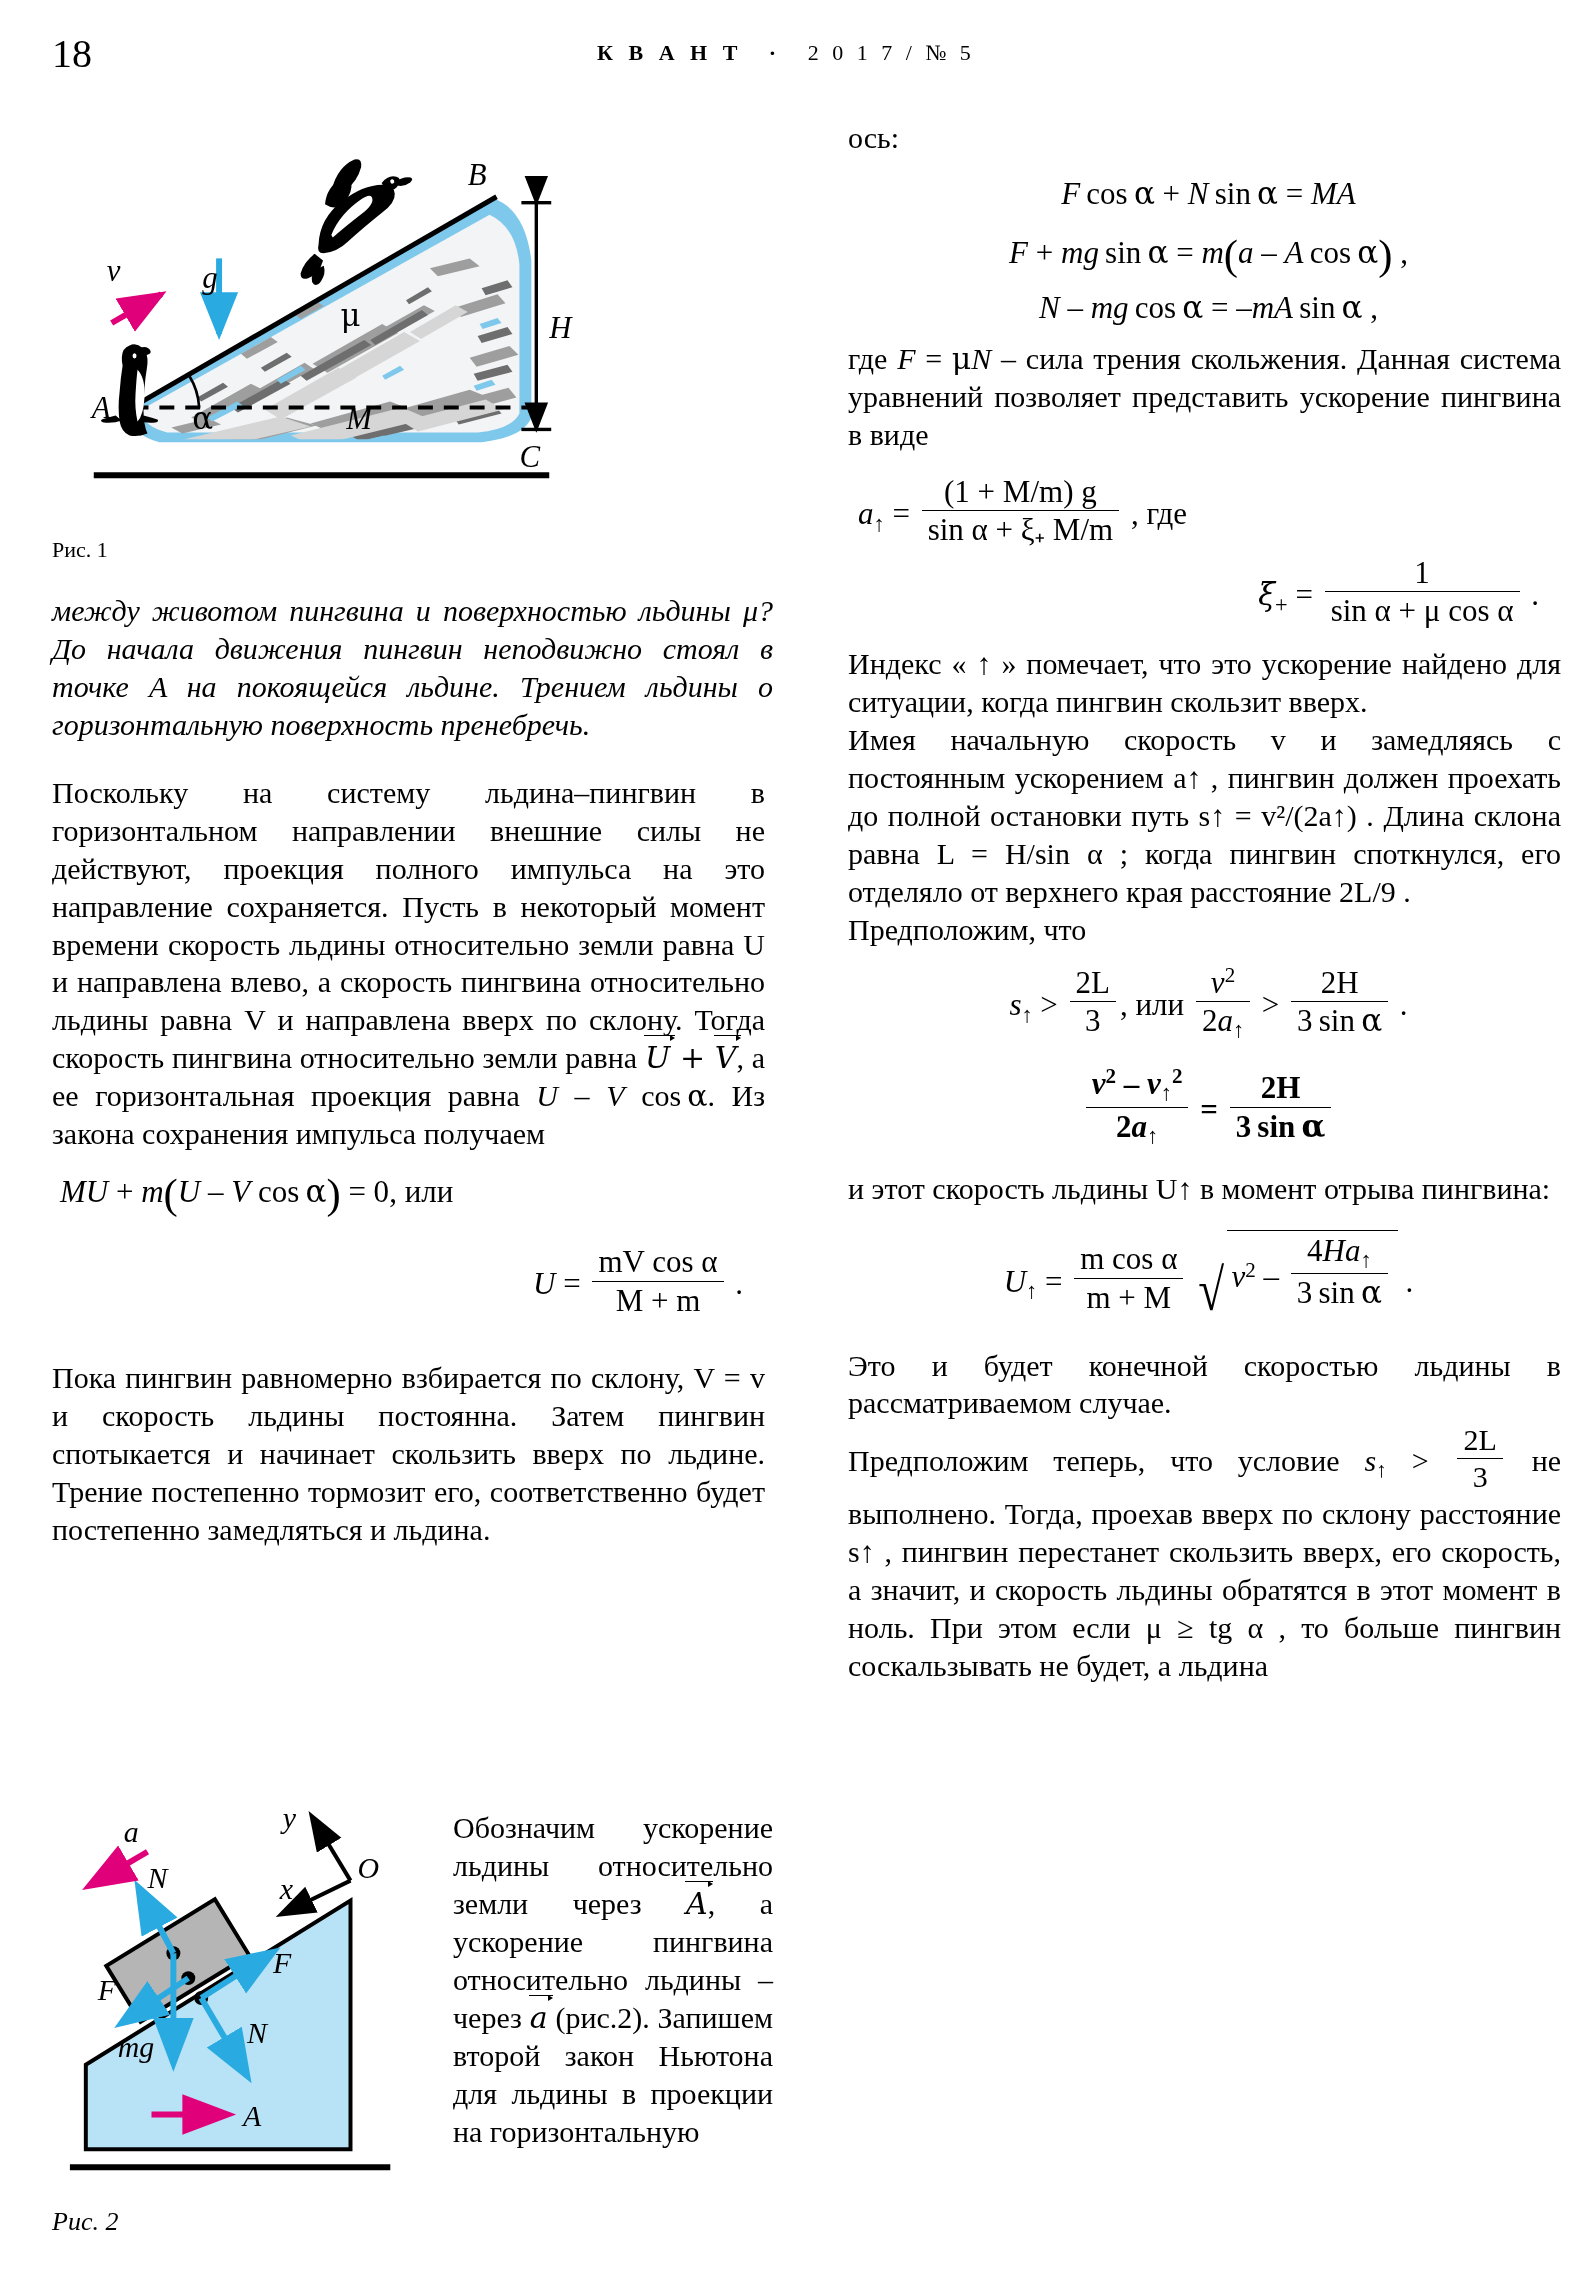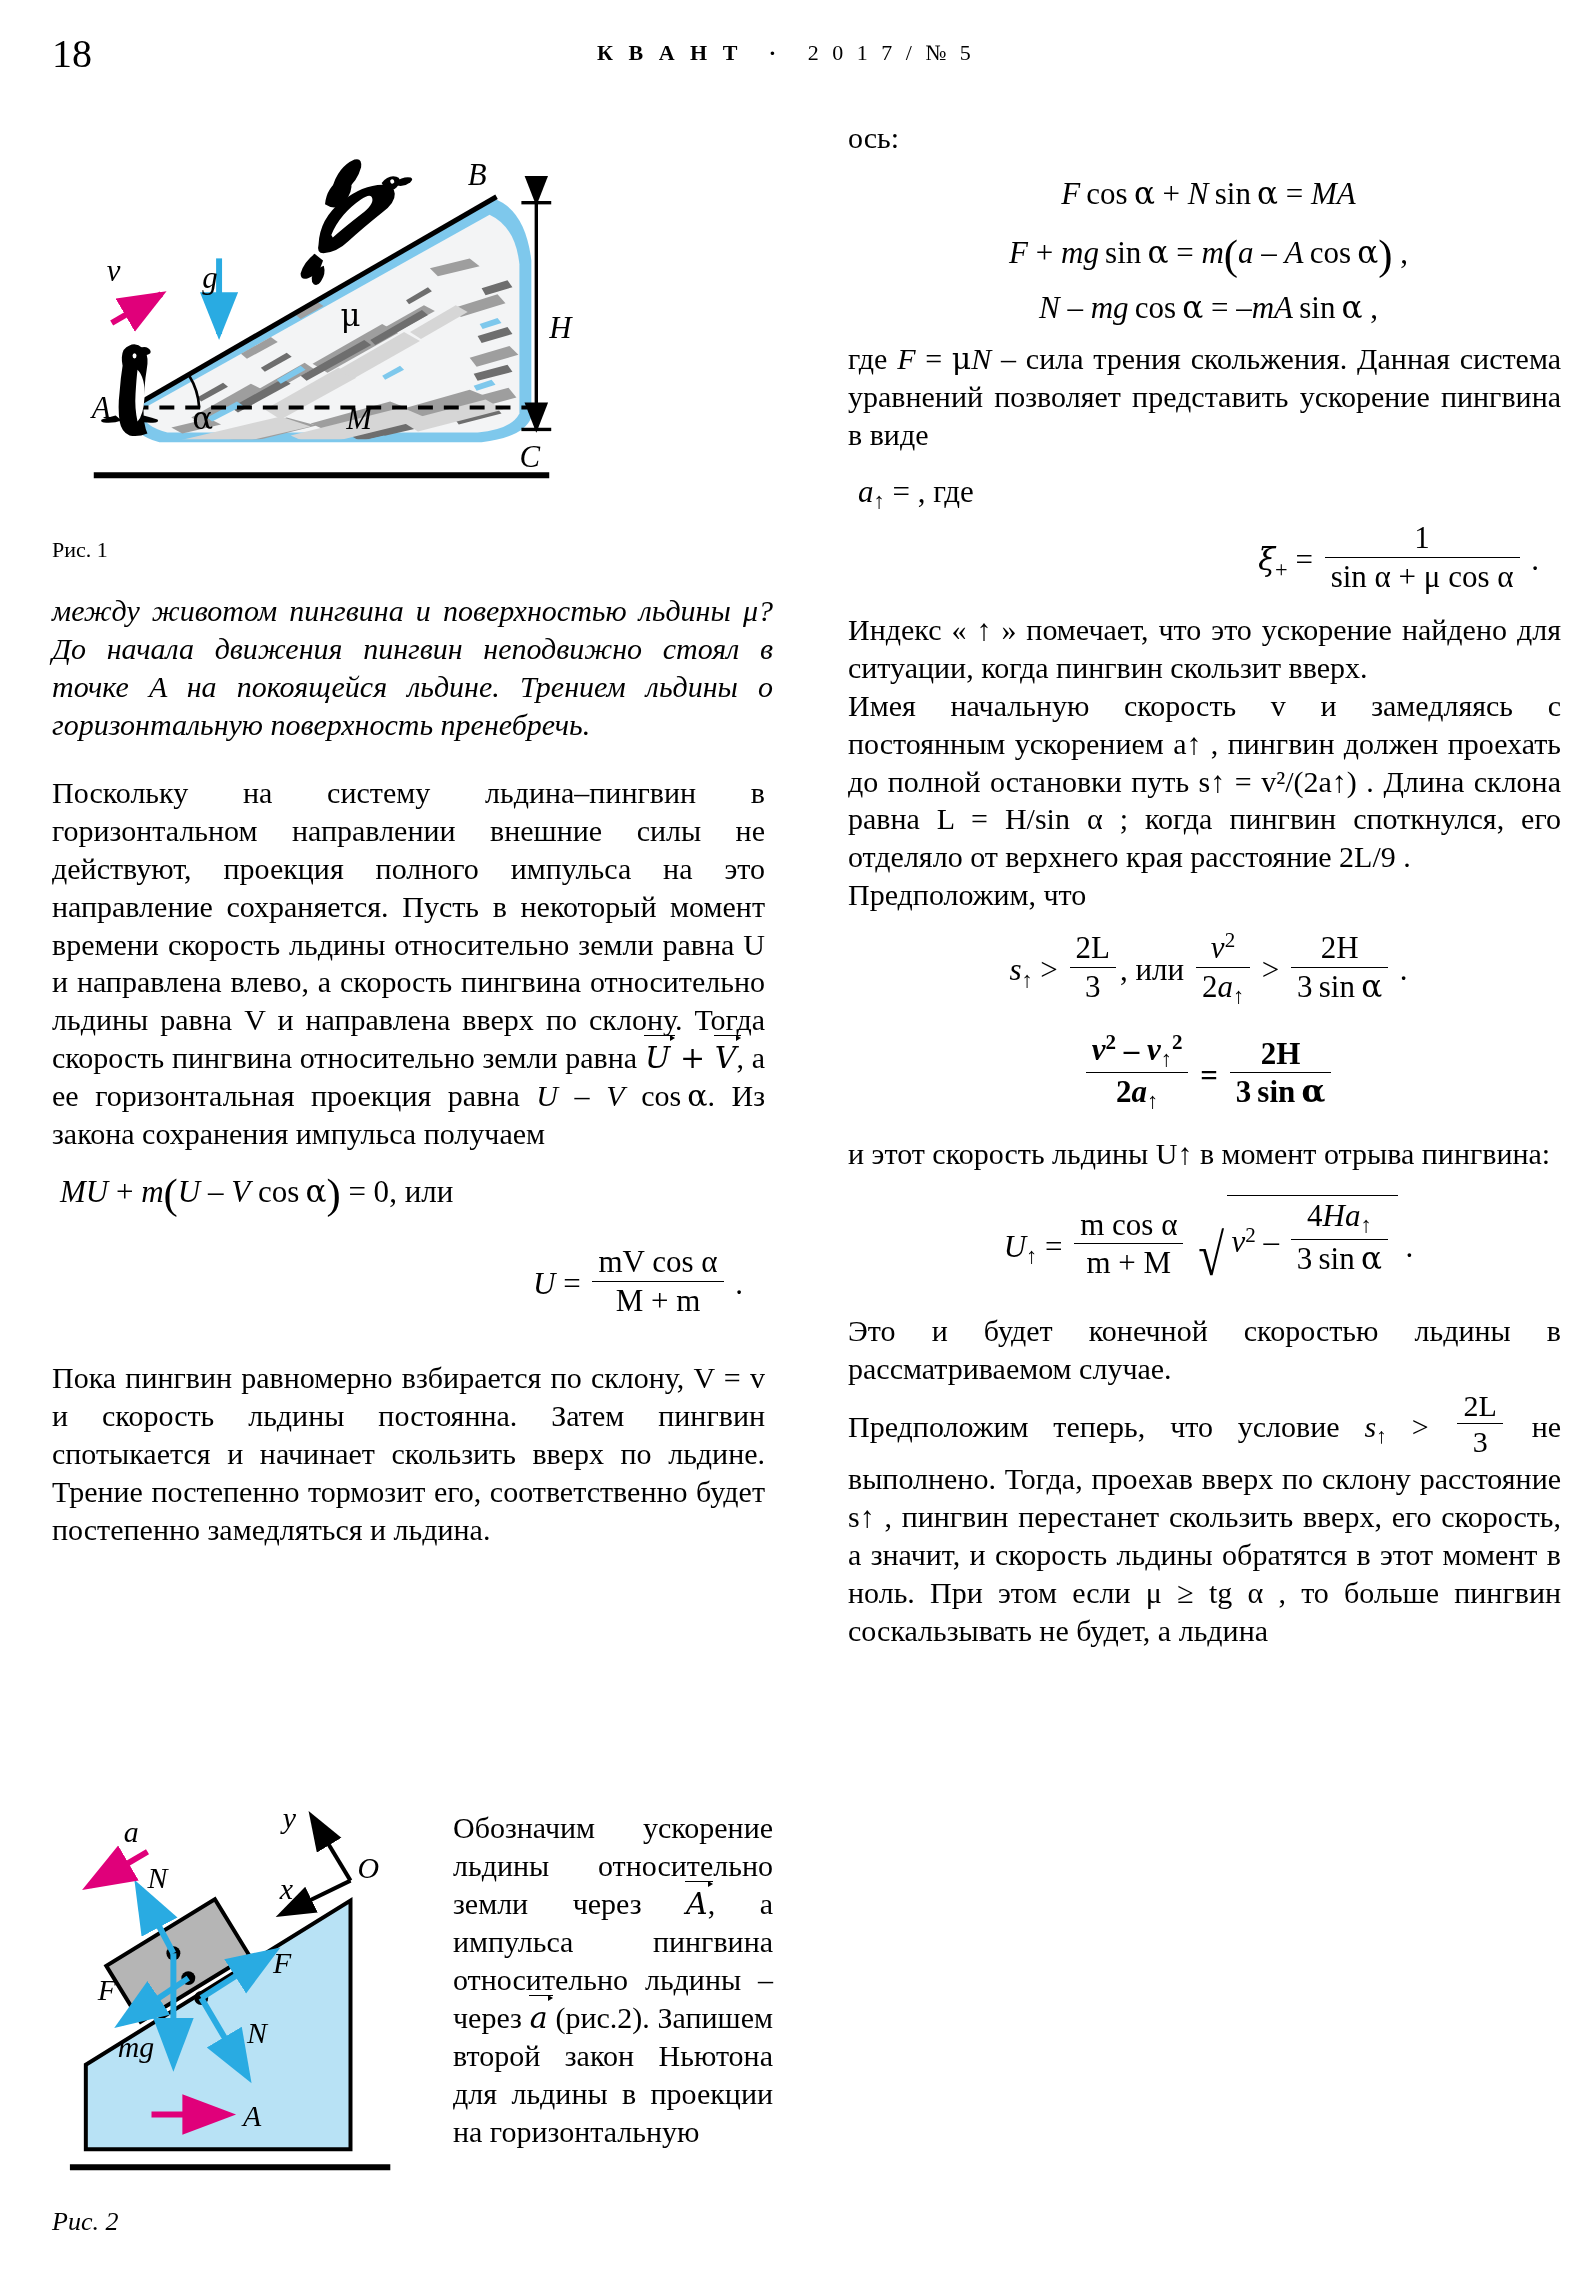--- a/index.html
+++ b/index.html
@@ -269,21 +269,21 @@
       </span> .
     </div>
 
     <div class="gap-s"></div>
 
     <p class="body">Пока пингвин равномерно взбирается по склону, V = v и скорость льдины постоянна. Затем пингвин спотыкается и начинает скользить вверх по льдине. Трение постепенно тормозит его, соответственно будет постепенно замедляться и льдина.</p>
   </div>
 
   <div class="wrapcol">
     <span>Обозначим ускорение льдины относительно земли через</span>
-    <span class="sym"><span class="vecbar"><i class="v">A</i></span></span><span>, а импульса пингвина относительно льдины –</span>
+    <span class="sym"><span class="vecbar"><i class="v">A</i></span></span><span>, а ускорение пингвина относительно льдины –</span>
     <span>через</span>
     <span class="sym"><span class="vecbar"><i class="v">a</i></span></span>
     <span>(рис.2). Запишем второй закон Ньютона для льдины в проекции на горизонтальную</span>
   </div>
 
   <div id="fig2-wrap">
     <svg width="398" height="413" viewBox="0 0 400 415">
       <defs>
         <marker id="f2cyan" markerWidth="10" markerHeight="10" refX="7.5" refY="3.4" orient="auto">
           <path d="M0,0 L9,3.4 L0,6.8 z" fill="#29abe2"></path>
@@ -355,20 +355,24 @@
     <div class="eq" style="margin-top:8px;margin-bottom:14px;">
       <i class="v">N</i> – <i class="v">mg</i> cos <span class="sym">α</span> = –<i class="v">mA</i> sin <span class="sym">α</span> ,
     </div>
 
     <p class="body"><span>где</span>
       <span><i class="v">F</i> = <span class="sym">μ</span><i class="v">N</i></span>
       <span>– сила трения скольжения. Данная система уравнений позволяет представить ускорение пингвина в виде</span></p>
 
     <div class="eq left" style="margin:20px 0 6px 10px;">
       <i class="v">a</i><sub class="ar">↑</sub> =
+      <span class="frac">
+        <span class="num">(1 + M/m) g</span>
+        <span class="den">sin α + ξ₊ M/m</span>
+      </span>
       <span>, где</span>
     </div>
 
     <div class="eq right" style="margin:4px 0 16px 0;">
       <span class="sym"><i class="v">ξ</i></span><sub class="ar">+</sub> =
       <span class="frac">
         <span class="num">1</span>
         <span class="den">sin α + μ cos α</span>
       </span> .
     </div>

